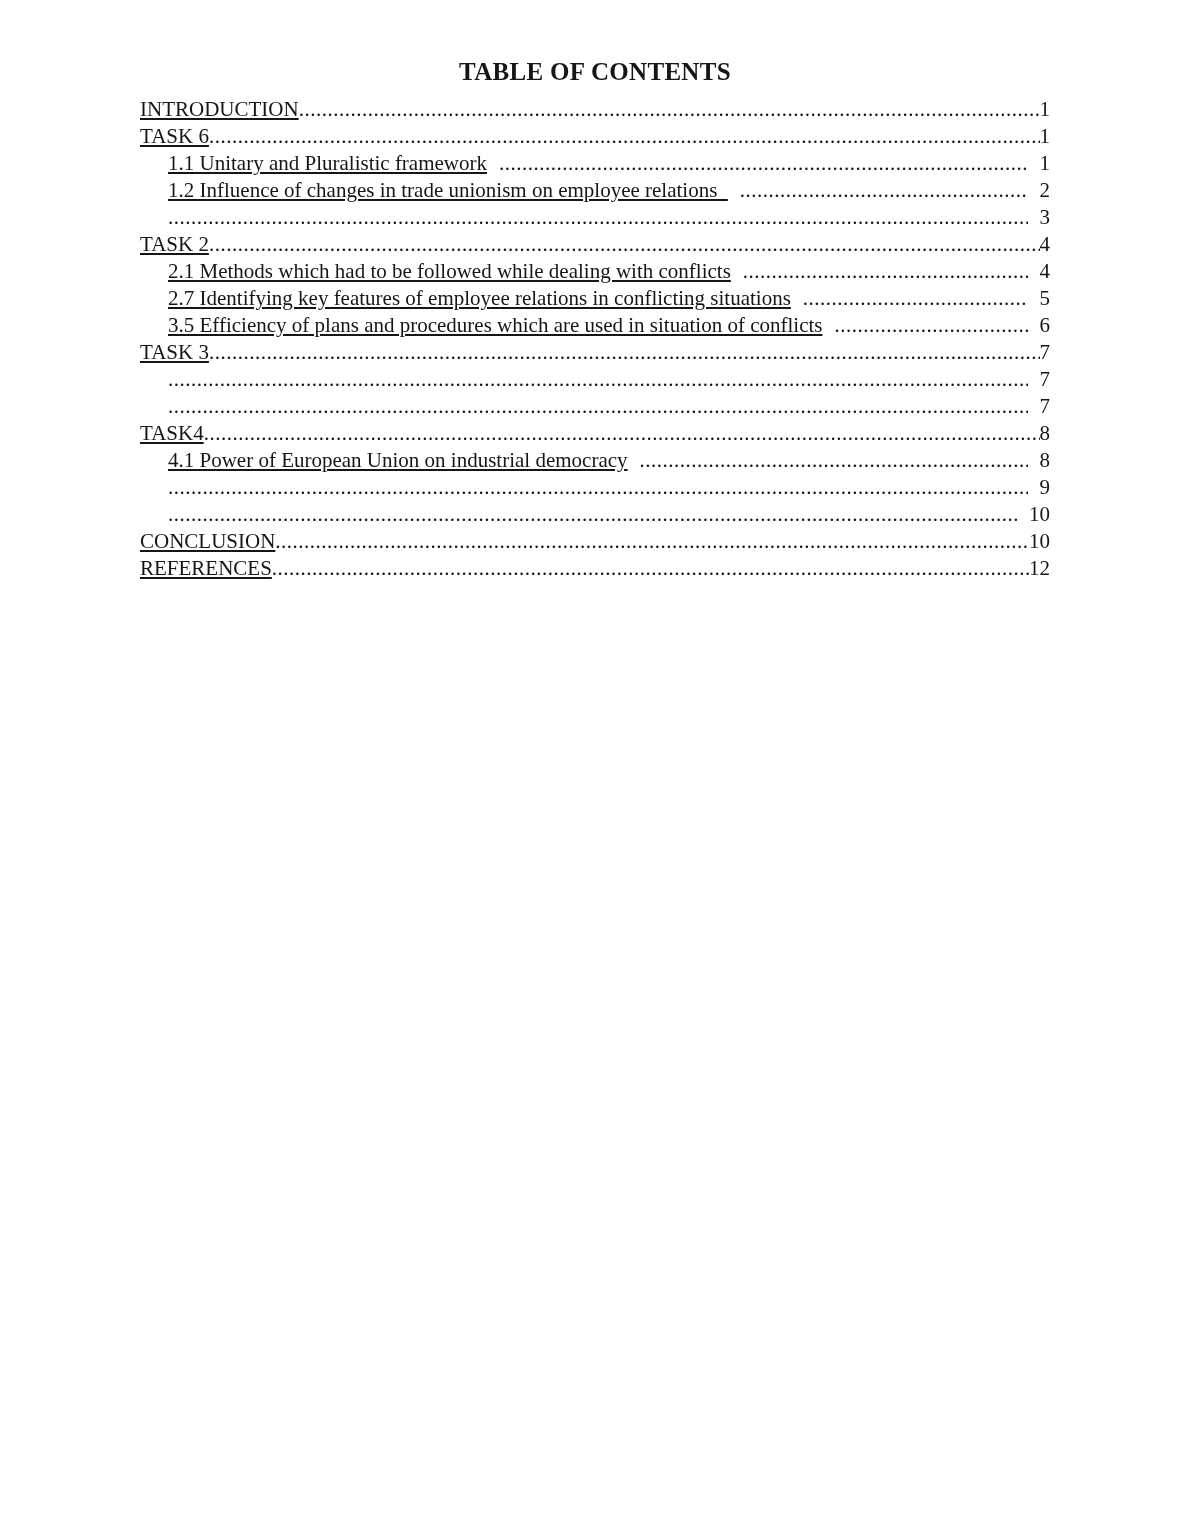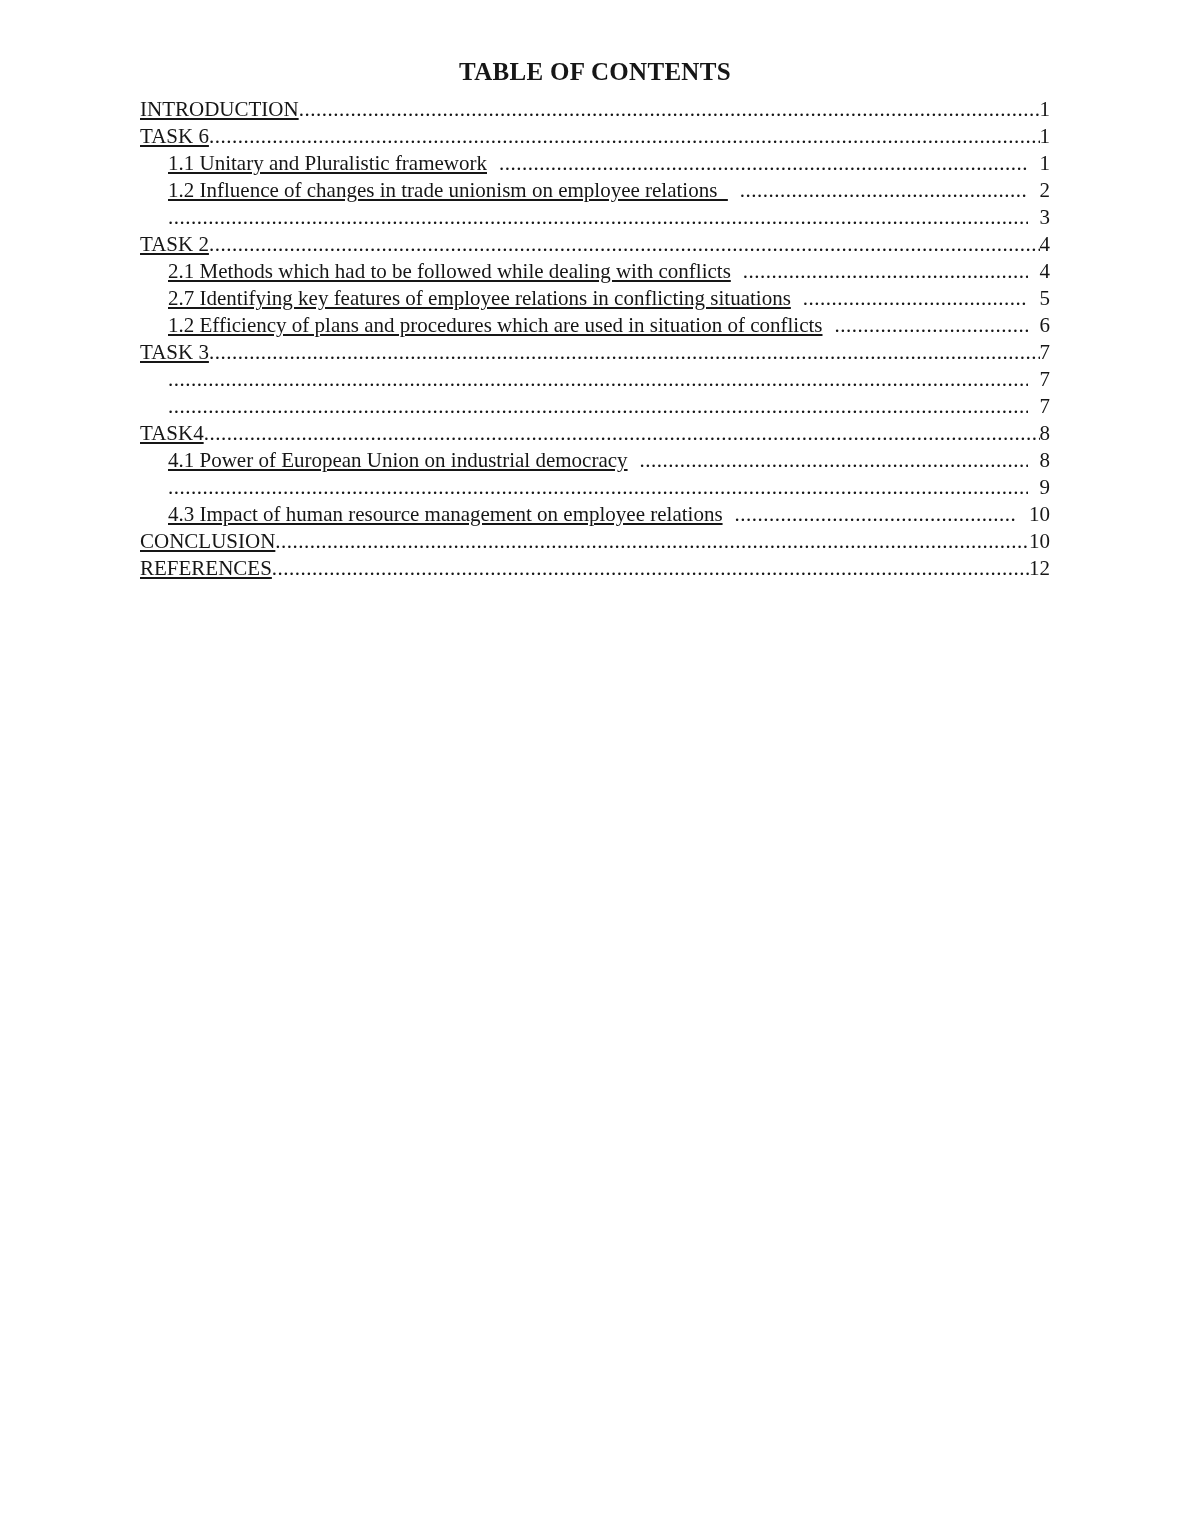--- a/index.html
+++ b/index.html
@@ -94,21 +94,21 @@
     <span class="toc-label">2.1 Methods which had to be followed while dealing with conflicts</span>
     <span class="toc-dots">............................................................................................................................................................................................................................</span>
     <span class="toc-page">4</span>
   </div>
       <div class="toc-row level-1">
     <span class="toc-label">2.7 Identifying key features of employee relations in conflicting situations</span>
     <span class="toc-dots">............................................................................................................................................................................................................................</span>
     <span class="toc-page">5</span>
   </div>
       <div class="toc-row level-1">
-    <span class="toc-label">1.2 Efficiency of plans and procedures which are used in situation of conflicts</span>
+    <span class="toc-label">3.5 Efficiency of plans and procedures which are used in situation of conflicts</span>
     <span class="toc-dots">............................................................................................................................................................................................................................</span>
     <span class="toc-page">6</span>
   </div>
       <div class="toc-row">
     <span class="toc-label">TASK 3</span>
     <span class="toc-dots">............................................................................................................................................................................................................................</span>
     <span class="toc-page">7</span>
   </div>
       <div class="toc-row level-1">
     <span class="toc-dots">............................................................................................................................................................................................................................</span>
@@ -126,21 +126,20 @@
       <div class="toc-row level-1">
     <span class="toc-label">4.1 Power of European Union on industrial democracy</span>
     <span class="toc-dots">............................................................................................................................................................................................................................</span>
     <span class="toc-page">8</span>
   </div>
       <div class="toc-row level-1">
     <span class="toc-dots">............................................................................................................................................................................................................................</span>
     <span class="toc-page">9</span>
   </div>
       <div class="toc-row level-1">
-    <span class="toc-label">4.3 Impact of human resource management on employee relations</span>
     <span class="toc-dots">............................................................................................................................................................................................................................</span>
     <span class="toc-page">10</span>
   </div>
       <div class="toc-row">
     <span class="toc-label">CONCLUSION</span>
     <span class="toc-dots">............................................................................................................................................................................................................................</span>
     <span class="toc-page">10</span>
   </div>
       <div class="toc-row">
     <span class="toc-label">REFERENCES</span>

